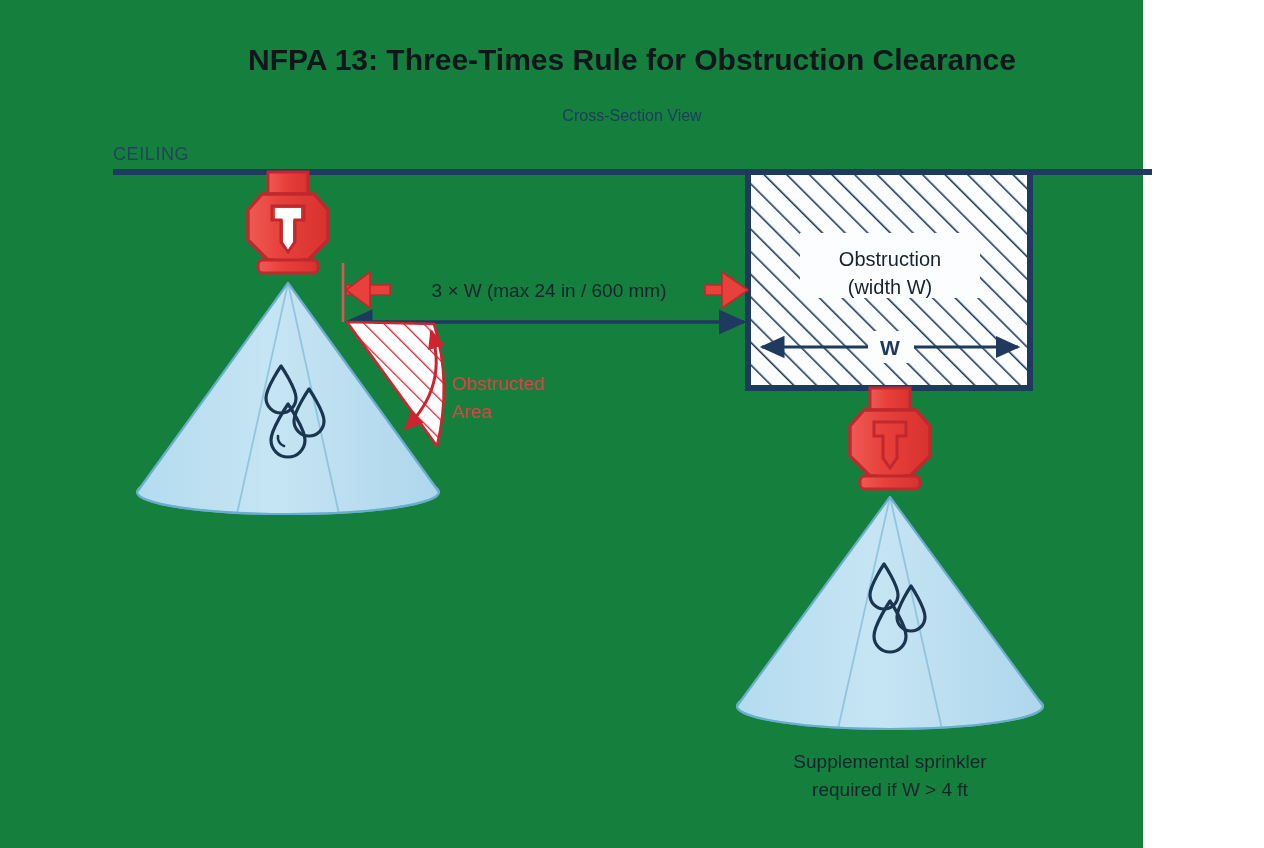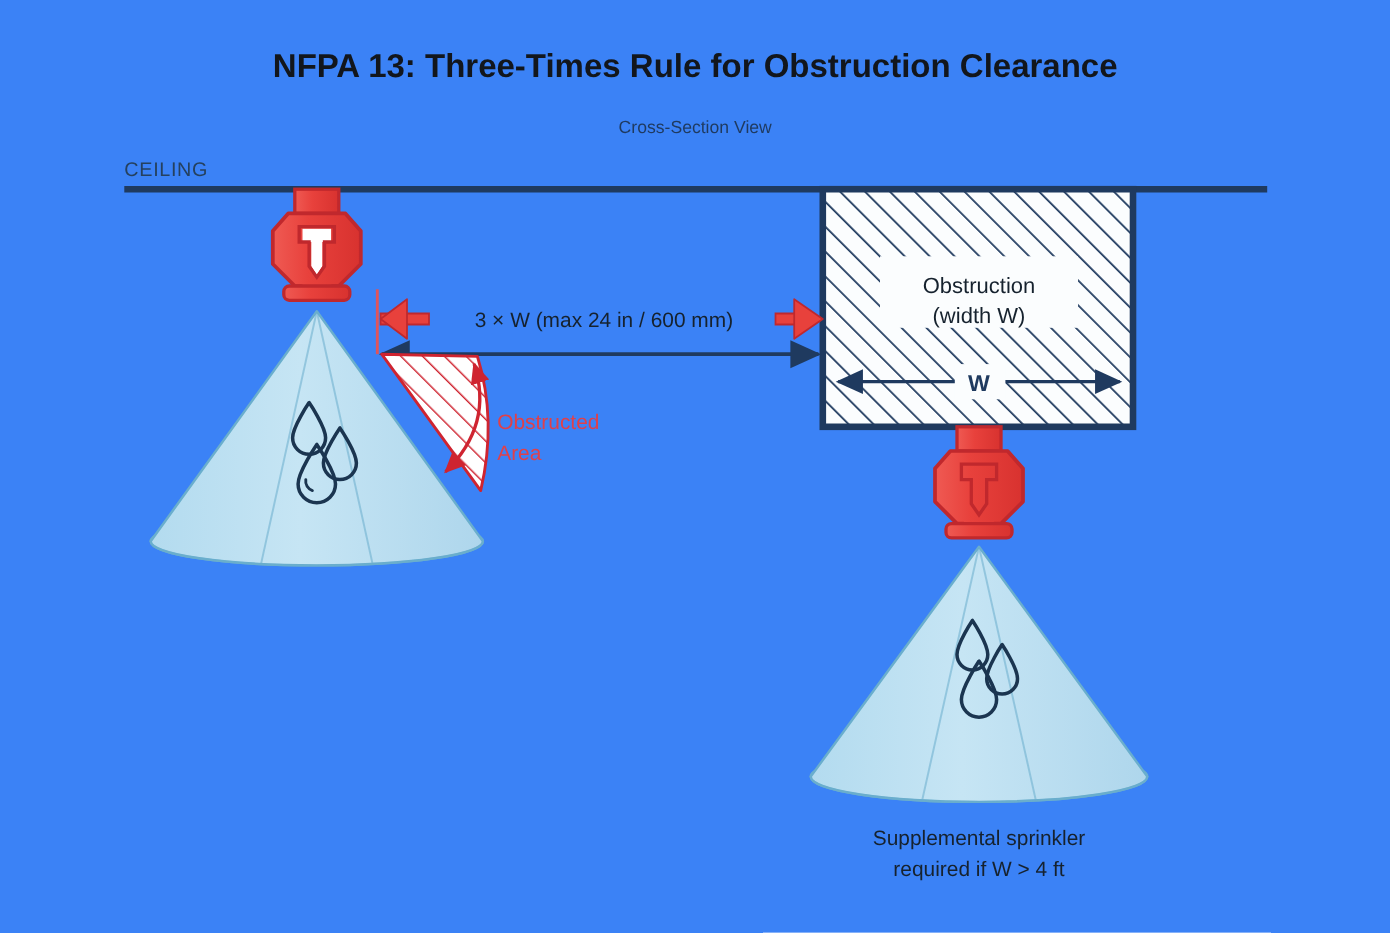--- a/index.html
+++ b/index.html
@@ -10,23 +10,23 @@
   }
   body {
     width: 1264px;
     height: 848px;
     overflow: hidden;
     font-family: "Liberation Sans", sans-serif;
     -webkit-font-smoothing: antialiased;
   }
   #stage {
     position: relative;
-    width: 1264px;
+    width: 1143px;
     height: 848px;
-    background: #3b82f6;
+    background: #15803d;
   }
   #diagram {
     display: block;
     width: 1264px;
     height: 848px;
   }
   .t-title {
     font-family: "Liberation Sans", sans-serif;
     font-size: 30px;
     font-weight: bold;

